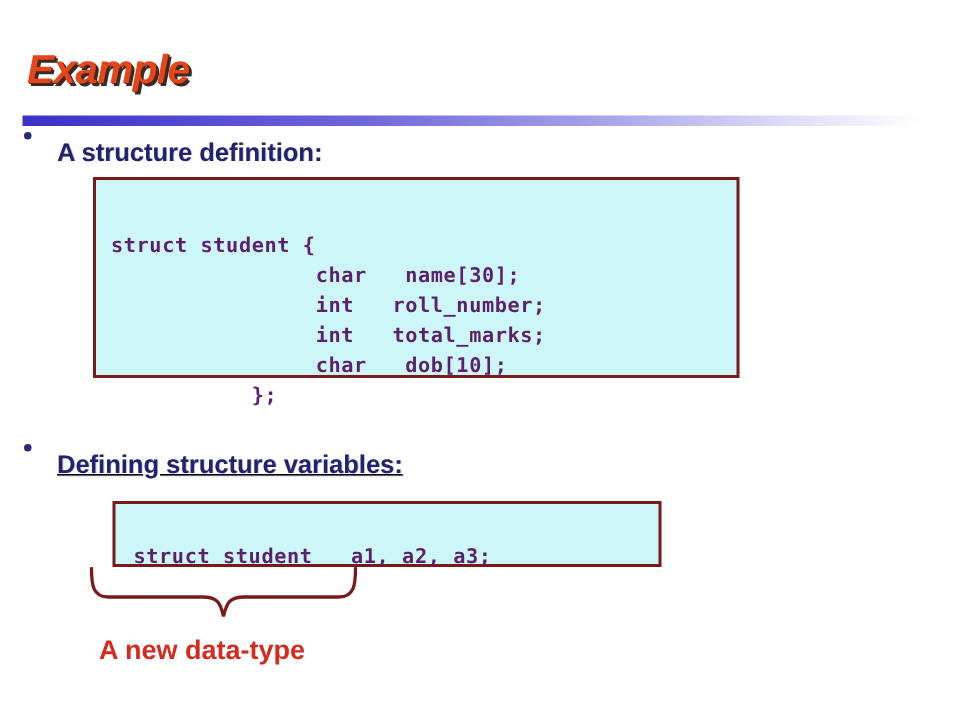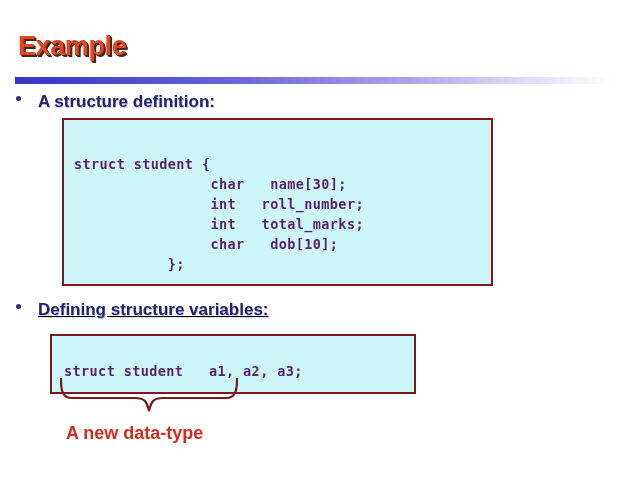--- a/index.html
+++ b/index.html
@@ -16,41 +16,42 @@
   }
 
   
   #slide-title {
     position: absolute;
     left: 18px;
     top: 31px;
     font-family: "Liberation Sans", sans-serif;
     font-size: 27px;
     font-weight: bold;
+    font-style: italic;
     color: #E8441A;
     letter-spacing: -0.4px;
     text-shadow: 2px 2px 0 #3a2a22, 1px 1px 0 #5a4038;
     white-space: nowrap;
   }
 
   
   #title-rule {
     position: absolute;
     left: 15px;
     top: 77px;
     width: 600px;
     height: 7px;
     background: linear-gradient(to right, #3b31c4 0%, #4a40cf 12%, #6f67da 38%, #a9a4ea 65%, #dedcf7 85%, #ffffff 100%);
   }
 
   
   .bullet-row {
     position: absolute;
     display: flex;
-    align-items: center;
+    align-items: flex-start;
   }
   .bullet-dot {
     width: 5px;
     height: 5px;
     border-radius: 50%;
     background: #2A2A7A;
     margin-right: 17px;
     position: relative;
     top: -4px;
     flex: 0 0 auto;
@@ -70,27 +71,27 @@
   .code-box {
     position: absolute;
     background: #CCF6F8;
     border: 2px solid #7A1A1A;
     box-sizing: border-box;
   }
   #code-box-struct {
     left: 62px;
     top: 118px;
     width: 431px;
-    height: 168px;
+    height: 134px;
   }
   #code-box-vars {
-    left: 50px;
+    left: 75px;
     top: 334px;
     width: 366px;
-    height: 60px;
+    height: 44px;
   }
   .code-text {
     font-family: "DejaVu Sans Mono", "Liberation Mono", monospace;
     font-size: 13.5px;
     font-weight: bold;
     color: #5B1F6B;
     white-space: pre;
     line-height: 20px;
     letter-spacing: 0.4px;
   }

